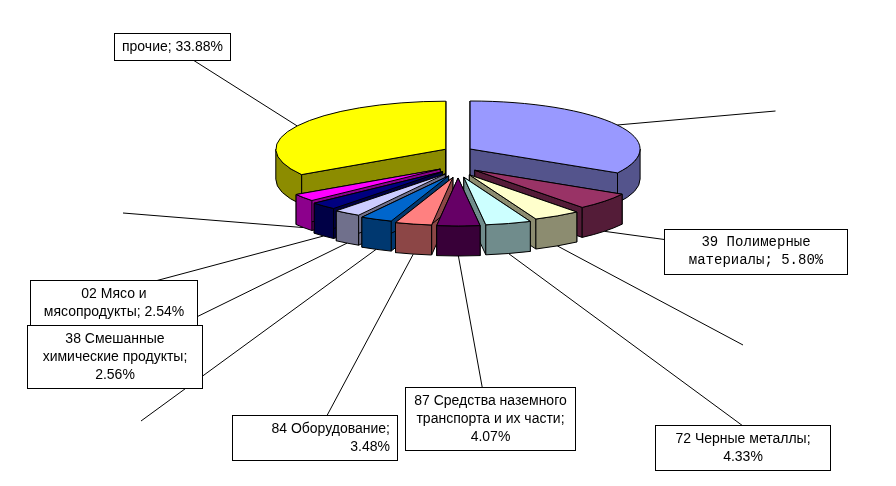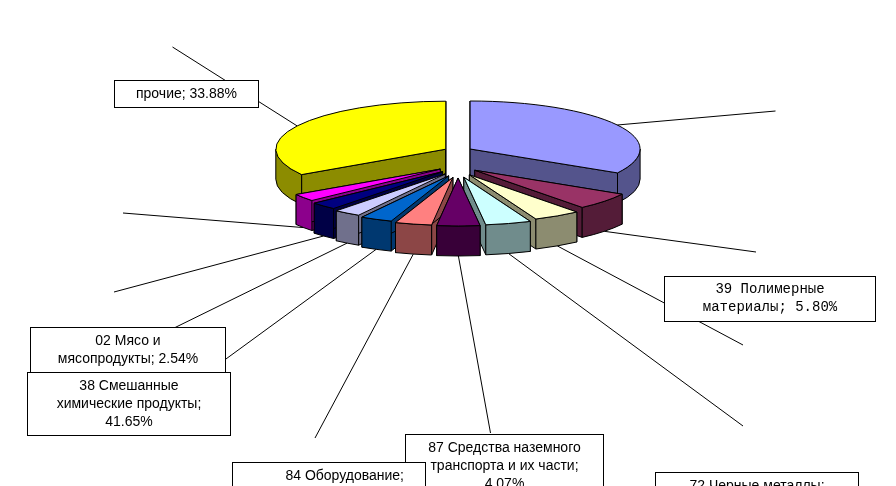--- a/index.html
+++ b/index.html
@@ -5,27 +5,26 @@
   html,body{margin:0;padding:0;background:#fff;}
   .stage{
     position:relative;width:896px;height:486px;background:#fff;overflow:hidden;
     font-family:"Liberation Sans",sans-serif;
   }
   .stage svg{position:absolute;left:0;top:0;}
   .callout{
     position:absolute;
     background:#fff;
     border:1px solid #000;
-    padding:4px 21px;
+    padding:4px 7px;
     text-align:center;
     font-size:14px;
     line-height:1.28;
     color:#000;
     box-sizing:content-box;
-    margin-top:47px;
   }
   .nowrap{white-space:nowrap;}
 </style>
 </head>
 <body>
 
 <div class="stage">
 
   <svg id="pie-svg" width="896" height="486" viewBox="0 0 896 486">
       <path d="M470.1184859179138,148.98984315030506 L470.1,101.0 l0,30 L470.1184859179138,178.98984315030506 Z" fill="#54548c" stroke="#000" stroke-width="1"></path>
@@ -82,17 +81,17 @@
       <line x1="347.1" y1="243.1" x2="115" y2="357" stroke="#000" stroke-width="1"></line>
       <line x1="323.5" y1="236.0" x2="114" y2="292" stroke="#000" stroke-width="1"></line>
       <line x1="303.6" y1="227.6" x2="123" y2="213" stroke="#000" stroke-width="1"></line>
       <line x1="297.1" y1="125.9" x2="172.5" y2="47" stroke="#000" stroke-width="1"></line>
     </svg>
 
   <div class="callout" style="left:664px;top:229px;width:168px;font-family:Liberation Mono, monospace;">39 Полимерные материалы; 5.80%</div>
   <div class="callout" style="left:655px;top:425px;width:160px;">72 Черные металлы; 4.33%</div>
   <div class="callout" style="left:405px;top:387px;width:155px;">87 Средства наземного транспорта и их части; 4.07%</div>
   <div class="callout" style="left:232px;top:415px;width:150px;text-align:right;">84 Оборудование; 3.48%</div>
-  <div class="callout" style="left:27px;top:325px;width:160px;">38 Смешанные химические продукты; 41.65%</div>
+  <div class="callout" style="left:27px;top:325px;width:160px;">38 Смешанные химические продукты; 2.56%</div>
   <div class="callout" style="left:30px;top:280px;width:152px;">02 Мясо и мясопродукты; 2.54%</div>
   <div class="callout nowrap" style="left:114px;top:33px;">прочие; 33.88%</div>
 
 </div>
 
 </body></html>

